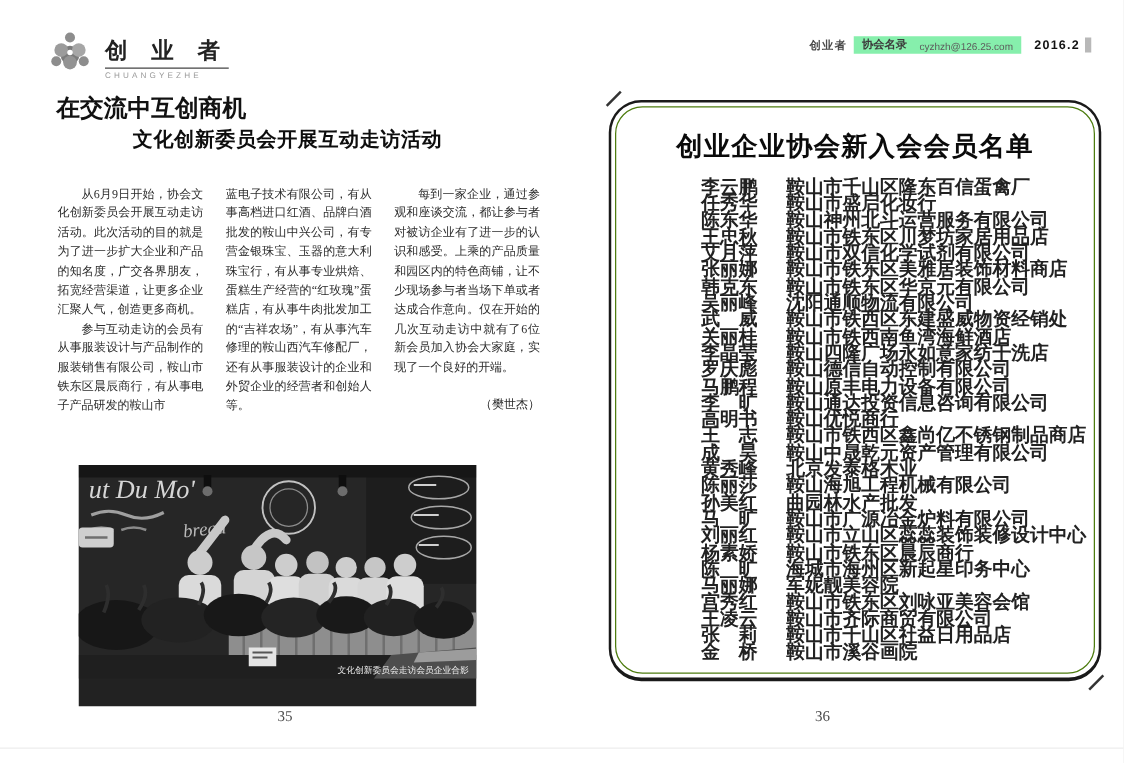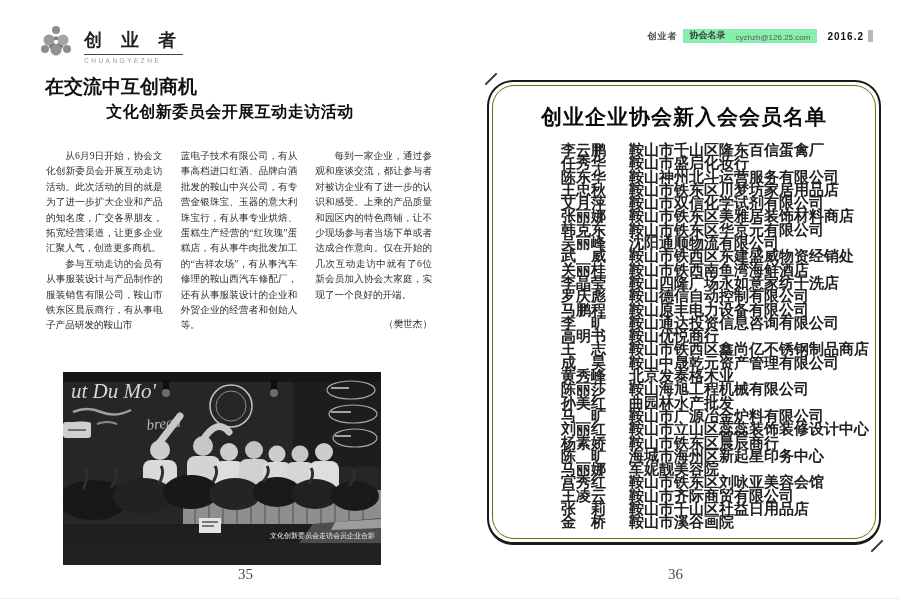--- a/index.html
+++ b/index.html
@@ -35,21 +35,21 @@
                    display:flex;gap:18px;}
   .article-col{flex:1;font-size:9.6px;line-height:15.4px;text-align:justify;color:#2b2b2b;}
   .article-col p{margin:0;}
   .article-col p.indent{text-indent:2em;}
   .article-byline{text-align:right;margin-top:14px;font-size:9.6px;}
 
   .photo-frame{position:absolute;left:63px;top:372px;width:318px;height:193px;
                background:#222;}
   .photo-frame svg{display:block;}
 
-  .pagenum{position:absolute;font-size:15px;color:#4a4a4a;font-family:"Liberation Serif",serif;margin-left:16px;}
+  .pagenum{position:absolute;font-size:12px;color:#4a4a4a;font-family:"Liberation Serif",serif;}
   .pagenum.left{left:222px;top:566px;}
   .pagenum.right{left:652px;top:566px;}
 
   
   .member-box{position:absolute;left:487px;top:80px;width:390px;height:460px;
               border:2px solid #1a1a1a;border-bottom-width:3px;border-radius:26px;}
   .member-box-inner{position:absolute;left:3px;top:3px;right:3px;bottom:3px;
                     border:1px solid #4d7c0f;border-radius:22px;}
   .corner-flourish{position:absolute;width:16px;height:2px;background:#333;}
   .corner-flourish.tl{left:-6px;top:-4px;transform:rotate(-45deg);}

